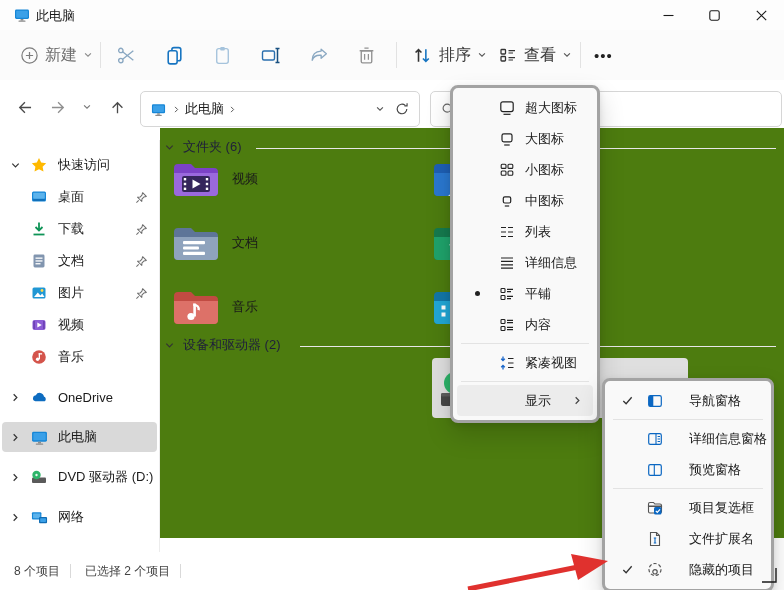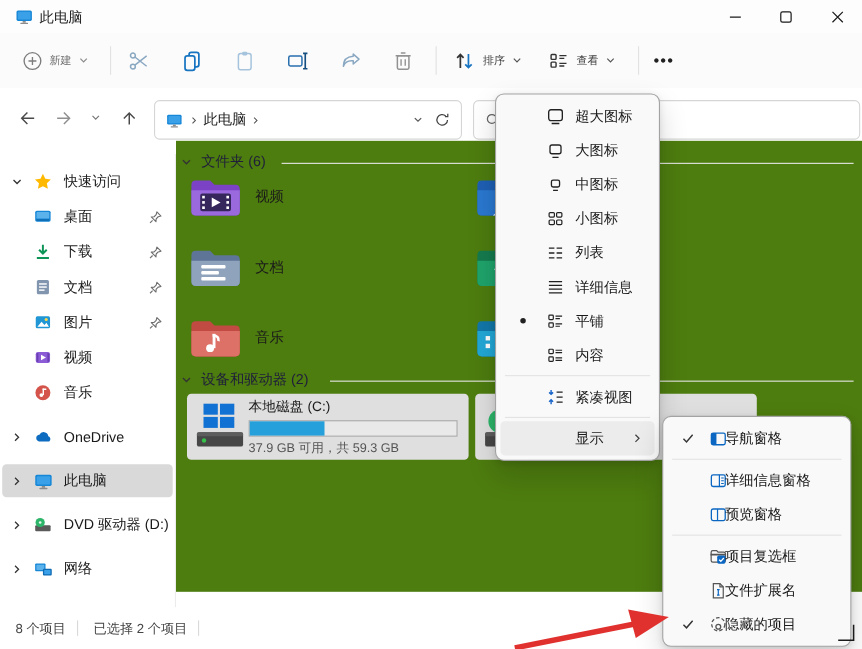--- a/index.html
+++ b/index.html
@@ -7,21 +7,21 @@
   .abs{position:absolute;}
   svg{display:block;}
   
   .titlebar{position:absolute;left:0;top:0;width:784px;height:30px;background:#fdfdfd;}
   .app-icon{position:absolute;left:14px;top:7px;}
   .title{position:absolute;left:36px;top:7px;font-size:13px;color:#1a1a1a;}
   .winbtn{position:absolute;top:0;width:46px;height:30px;display:flex;align-items:center;justify-content:center;background:transparent;border:none;padding:0;}
   
   .toolbar{position:absolute;left:0;top:30px;width:784px;height:50px;background:#fbfbfb;border-bottom:1px solid #e8e8e8;}
   .tbtn{position:absolute;top:8px;height:34px;display:flex;align-items:center;gap:6px;background:transparent;border:none;padding:0 4px;border-radius:4px;}
-  .tbtn .lbl{font-size:10px;color:#3a3a3a;}
+  .tbtn .lbl{font-size:16px;color:#3a3a3a;}
   .tsep{position:absolute;top:12px;width:1px;height:26px;background:#e2e2e2;}
   .more{font-size:15px;letter-spacing:1px;color:#222;}
   
   .addrrow{position:absolute;left:0;top:80px;width:784px;height:55px;background:#ffffff;}
   .navbtn{position:absolute;top:12px;width:30px;height:30px;display:flex;align-items:center;justify-content:center;background:transparent;border:none;padding:0;}
   .addressbox{position:absolute;left:140px;top:11px;width:278px;height:34px;border:1px solid #d6d6d6;border-radius:5px;background:#fff;display:flex;align-items:center;}
   .crumb{font-size:13px;color:#1a1a1a;margin:0 4px;}
   .searchbox{position:absolute;left:430px;top:11px;width:340px;height:34px;border:1px solid #d6d6d6;border-radius:5px;background:#fff;display:flex;align-items:center;padding-left:10px;}
   
   .sidebar{position:absolute;left:0;top:140px;width:159px;height:410px;background:#fff;padding-left:46px;}
@@ -44,30 +44,30 @@
   .dinfo{margin-top:4px;width:190px;}
   .dname{font-size:12.5px;color:#1a1a1a;margin-bottom:3px;}
   .dbar{width:188px;height:13px;border:1px solid #a9a9a9;background:#e9e9e9;}
   .dbar .fill{height:100%;background:#26a0da;}
   .ddetail{font-size:11.5px;color:#555;margin-top:3px;white-space:nowrap;}
   
   .statusbar{position:absolute;left:0;top:552px;width:784px;height:38px;background:#fff;display:flex;align-items:center;}
   .statusbar .st{font-size:12px;color:#444;margin-left:14px;}
   .stsep{width:1px;height:14px;background:#d9d9d9;margin-left:10px;}
   
-  .menu{position:absolute;background:#f9f9f9;border:1px solid #a3a3a3;border-radius:8px;box-shadow:0 12px 26px rgba(0,0,0,.16),0 2px 6px rgba(0,0,0,.10);padding:4px 0;box-sizing:border-box;text-align:center;}
+  .menu{position:absolute;background:#f9f9f9;border:3px solid #a3a3a3;border-radius:8px;box-shadow:0 12px 26px rgba(0,0,0,.16),0 2px 6px rgba(0,0,0,.10);padding:4px 0;box-sizing:border-box;text-align:center;}
   .mi{position:relative;height:31px;display:flex;align-items:center;margin:0 4px;border-radius:4px;}
   .mi.hl{background:#ececec;}
   .mi .micon{position:absolute;left:42px;top:50%;transform:translateY(-50%);}
   .mi .mlab{position:absolute;left:68px;font-size:13px;color:#1a1a1a;white-space:nowrap;}
   .mi .bullet{position:absolute;left:18px;width:5px;height:5px;border-radius:50%;background:#222;}
   .mi .subarrow{position:absolute;right:10px;}
   .msep{height:1px;background:#e3e3e3;margin:3px 8px;}
   .smi .micon{left:38px;}
-  .smi .mlab{left:52px;}
+  .smi .mlab{left:80px;}
   .smi .check{position:absolute;left:12px;}
   #viewmenu{left:450px;top:85px;width:150px;z-index:10;}
   #showmenu{left:602px;top:378px;width:172px;z-index:11;}
   .overlay{z-index:30;pointer-events:none;}
 </style>
 </head>
 <body>
 
 <svg width="0" height="0" style="position:absolute">
   <symbol id="folder48" viewBox="0 0 48 40">
@@ -488,38 +488,20 @@
     </div>
 
     <div class="sechead" style="left:4px;top:208px">
       <svg width="11" height="11" viewBox="0 0 12 12">
           <path d="M2.5 4 l3.5 3.5 3.5-3.5" fill="none" stroke="#333" stroke-width="1.3"></path>
         </svg>
       <span class="txt">设备和驱动器 (2)</span>
     </div>
     <div class="hrule" style="left:140px;top:218px;width:476px"></div>
 
-    <div class="dtile" style="left:10px;top:230px;width:256px">
-      <svg class="dicon" width="44" height="44" viewBox="0 0 44 44">
-        <rect x="7" y="1" width="13" height="10" fill="#1172d3"></rect>
-          <rect x="22" y="1" width="13" height="10" fill="#1172d3"></rect>
-          <rect x="7" y="13" width="13" height="10" fill="#1172d3"></rect>
-          <rect x="22" y="13" width="13" height="10" fill="#1172d3"></rect>
-        <rect x="1" y="27" width="42" height="13" rx="2" fill="#474747"></rect>
-          <rect x="1" y="27" width="42" height="3.5" rx="1.5" fill="#5d5d5d"></rect>
-          <circle cx="7.5" cy="34.5" r="2" fill="#35c04a"></circle>
-      </svg>
-      <div class="dinfo">
-        <div class="dname">本地磁盘 (C:)</div>
-        <div class="dbar">
-            <div class="fill" style="width: 36%;"></div>
-          </div>
-        <div class="ddetail">37.9 GB 可用，共 59.3 GB</div>
-      </div>
-    </div>
 
     <div class="dtile" style="left:272px;top:230px;width:256px">
       <svg class="dicon" width="44" height="44" viewBox="0 0 44 44">
         <rect x="1" y="27" width="42" height="13" rx="2" fill="#474747"></rect>
           <rect x="1" y="27" width="42" height="3.5" rx="1.5" fill="#5d5d5d"></rect>
         <circle cx="15" cy="17" r="11" fill="#2db56a"></circle>
           <circle cx="15" cy="17" r="3" fill="#eafbf1"></circle>
       </svg>
       <div class="dinfo">
         <div class="dname"></div>
@@ -546,33 +528,33 @@
     </div>
     <div class="mi">
       <svg class="micon" width="16" height="16" viewBox="0 0 16 16">
           <rect x="3" y="2.8" width="10" height="8" rx="1.8" fill="none" stroke="#222" stroke-width="1.2"></rect>
           <path d="M5.2 14 h5.6" stroke="#222" stroke-width="1.2"></path>
         </svg>
       <span class="mlab">大图标</span>
     </div>
     <div class="mi">
       <svg class="micon" width="16" height="16" viewBox="0 0 16 16">
-          <rect x="4.3" y="3.8" width="7.4" height="6.2" rx="1.5" fill="none" stroke="#222" stroke-width="1.2"></rect>
-          <path d="M5.8 13 h4.4" stroke="#222" stroke-width="1.2"></path>
-        </svg>
-      <span class="mlab">中图标</span>
-    </div>
-    <div class="mi">
-      <svg class="micon" width="16" height="16" viewBox="0 0 16 16">
           <rect x="2.2" y="2.2" width="4.8" height="4.2" rx="1" fill="none" stroke="#222" stroke-width="1.1"></rect>
           <rect x="9" y="2.2" width="4.8" height="4.2" rx="1" fill="none" stroke="#222" stroke-width="1.1"></rect>
           <rect x="2.2" y="9" width="4.8" height="4.2" rx="1" fill="none" stroke="#222" stroke-width="1.1"></rect>
           <rect x="9" y="9" width="4.8" height="4.2" rx="1" fill="none" stroke="#222" stroke-width="1.1"></rect>
         </svg>
       <span class="mlab">小图标</span>
+    </div>
+    <div class="mi">
+      <svg class="micon" width="16" height="16" viewBox="0 0 16 16">
+          <rect x="4.3" y="3.8" width="7.4" height="6.2" rx="1.5" fill="none" stroke="#222" stroke-width="1.2"></rect>
+          <path d="M5.8 13 h4.4" stroke="#222" stroke-width="1.2"></path>
+        </svg>
+      <span class="mlab">中图标</span>
     </div>
     <div class="mi">
       <svg class="micon" width="16" height="16" viewBox="0 0 16 16">
           <path d="M2 3.5 h5 M2 8 h5 M2 12.5 h5 M9 3.5 h5 M9 8 h5 M9 12.5 h5" stroke="#222" stroke-width="1.2"></path>
         </svg>
       <span class="mlab">列表</span>
     </div>
     <div class="mi">
       <svg class="micon" width="16" height="16" viewBox="0 0 16 16">
           <path d="M2 3 h12 M2 6.4 h12 M2 9.8 h12 M2 13.2 h12" stroke="#222" stroke-width="1.2"></path>

